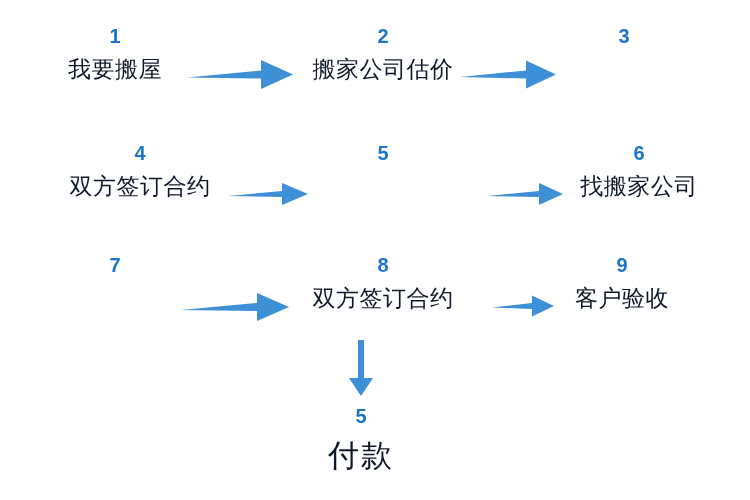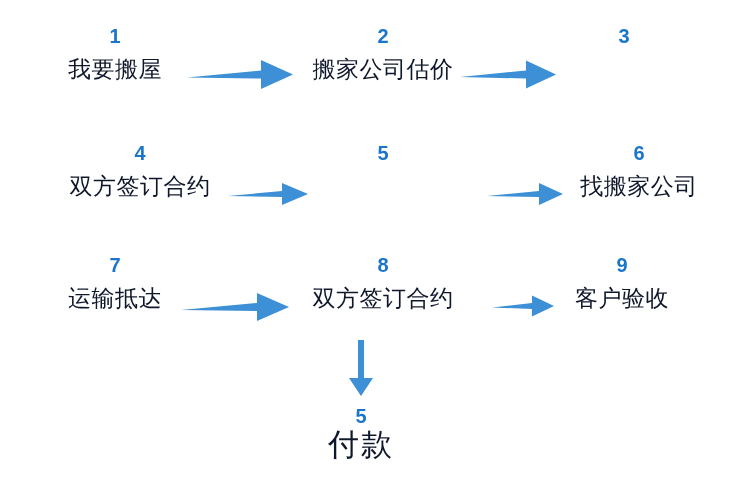--- a/index.html
+++ b/index.html
@@ -39,21 +39,21 @@
     font-size: 23px;
     font-weight: normal;
     line-height: 1.18;
     color: #0f172a;
     letter-spacing: 0.5px;
     margin-top: 10px;
   }
   .node-final .node-label {
     font-size: 31px;
     letter-spacing: 2px;
-    margin-top: 1px;
+    margin-top: 12px;
   }
   .arrow {
     position: absolute;
     display: block;
   }
   .arrow svg {
     display: block;
     overflow: visible;
   }
 </style>
@@ -109,21 +109,20 @@
   </span>
 
   <span class="arrow" style="left:487px; top:181px;">
     <svg width="76" height="26" viewBox="0 0 76 26">
       <path d="M0 15 L52 10 L52 2 L76 13 L52 24 L52 16 Z" fill="#3d8fd6"></path>
     </svg>
   </span>
 
   <div class="node" style="left:115px; top:255px;">
     <span class="node-number">7</span>
-    <span class="node-label">运输抵达</span>
   </div>
 
   <div class="node" style="left:383px; top:255px;">
     <span class="node-number">8</span>
     <span class="node-label">双方签订合约</span>
   </div>
 
   <div class="node" style="left:622px; top:255px;">
     <span class="node-number">9</span>
     <span class="node-label">客户验收</span>

